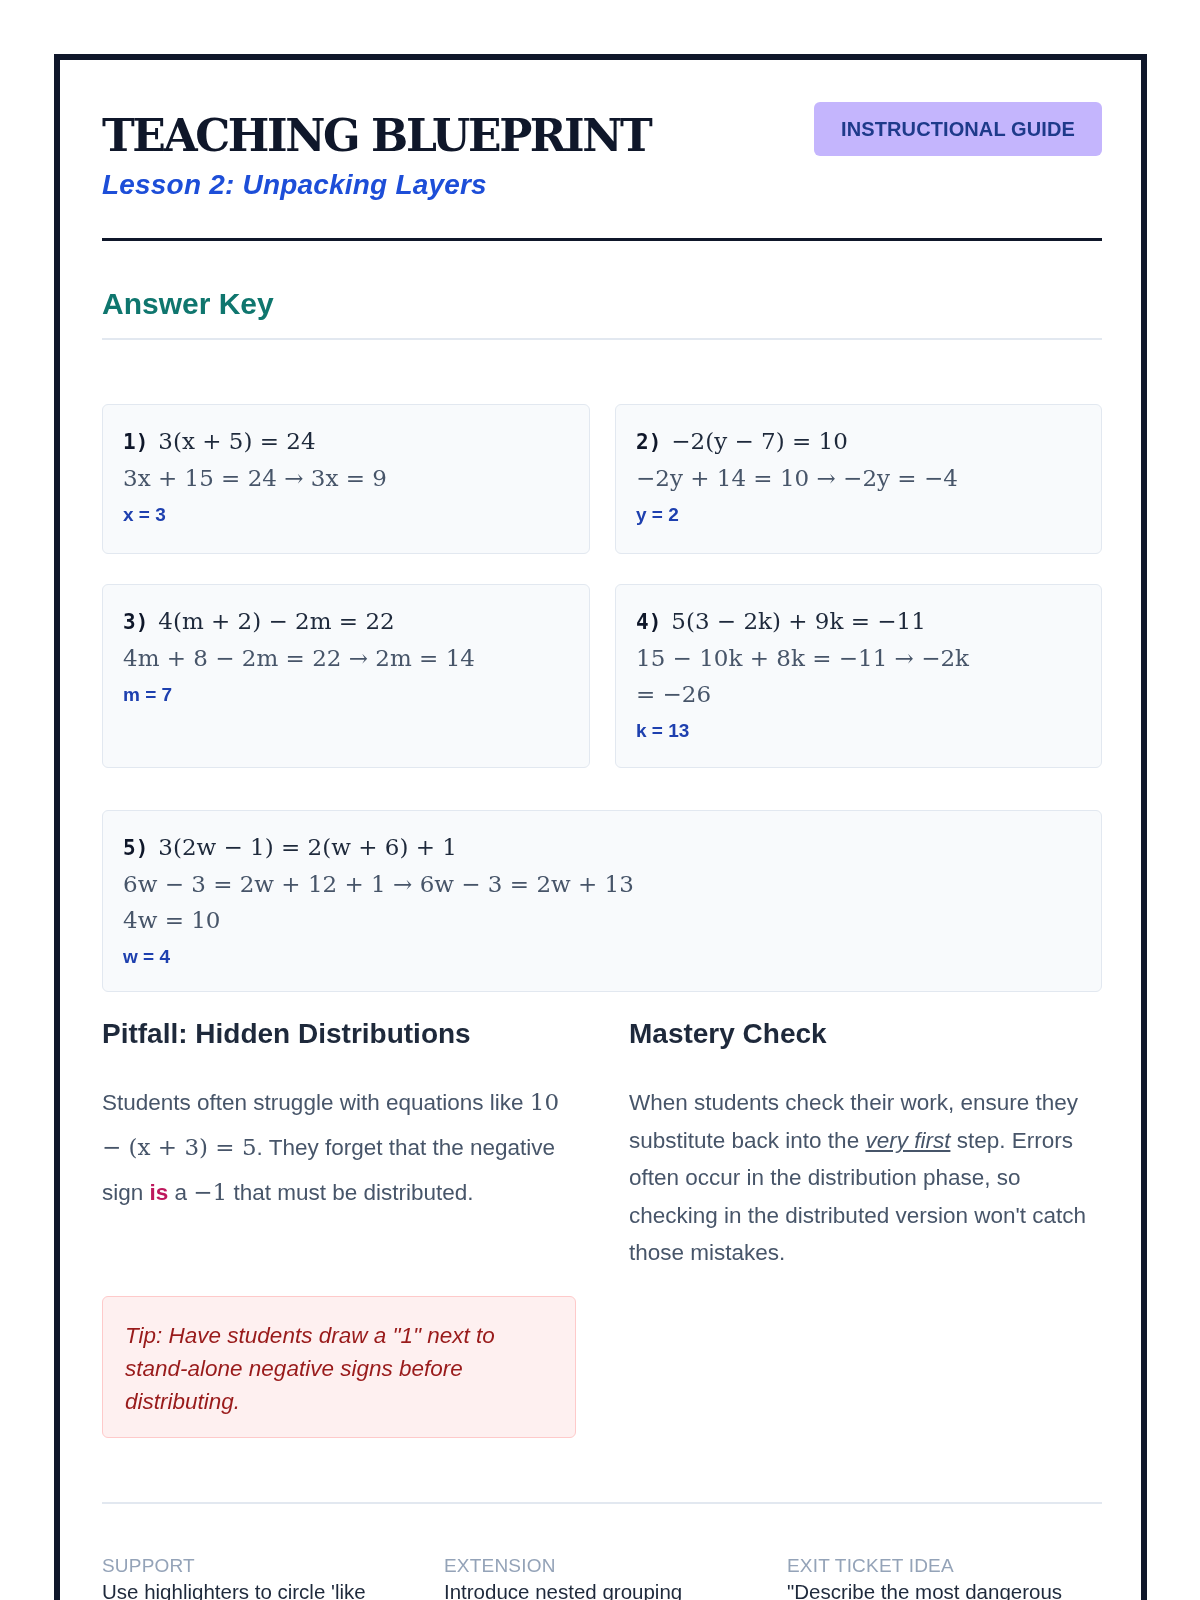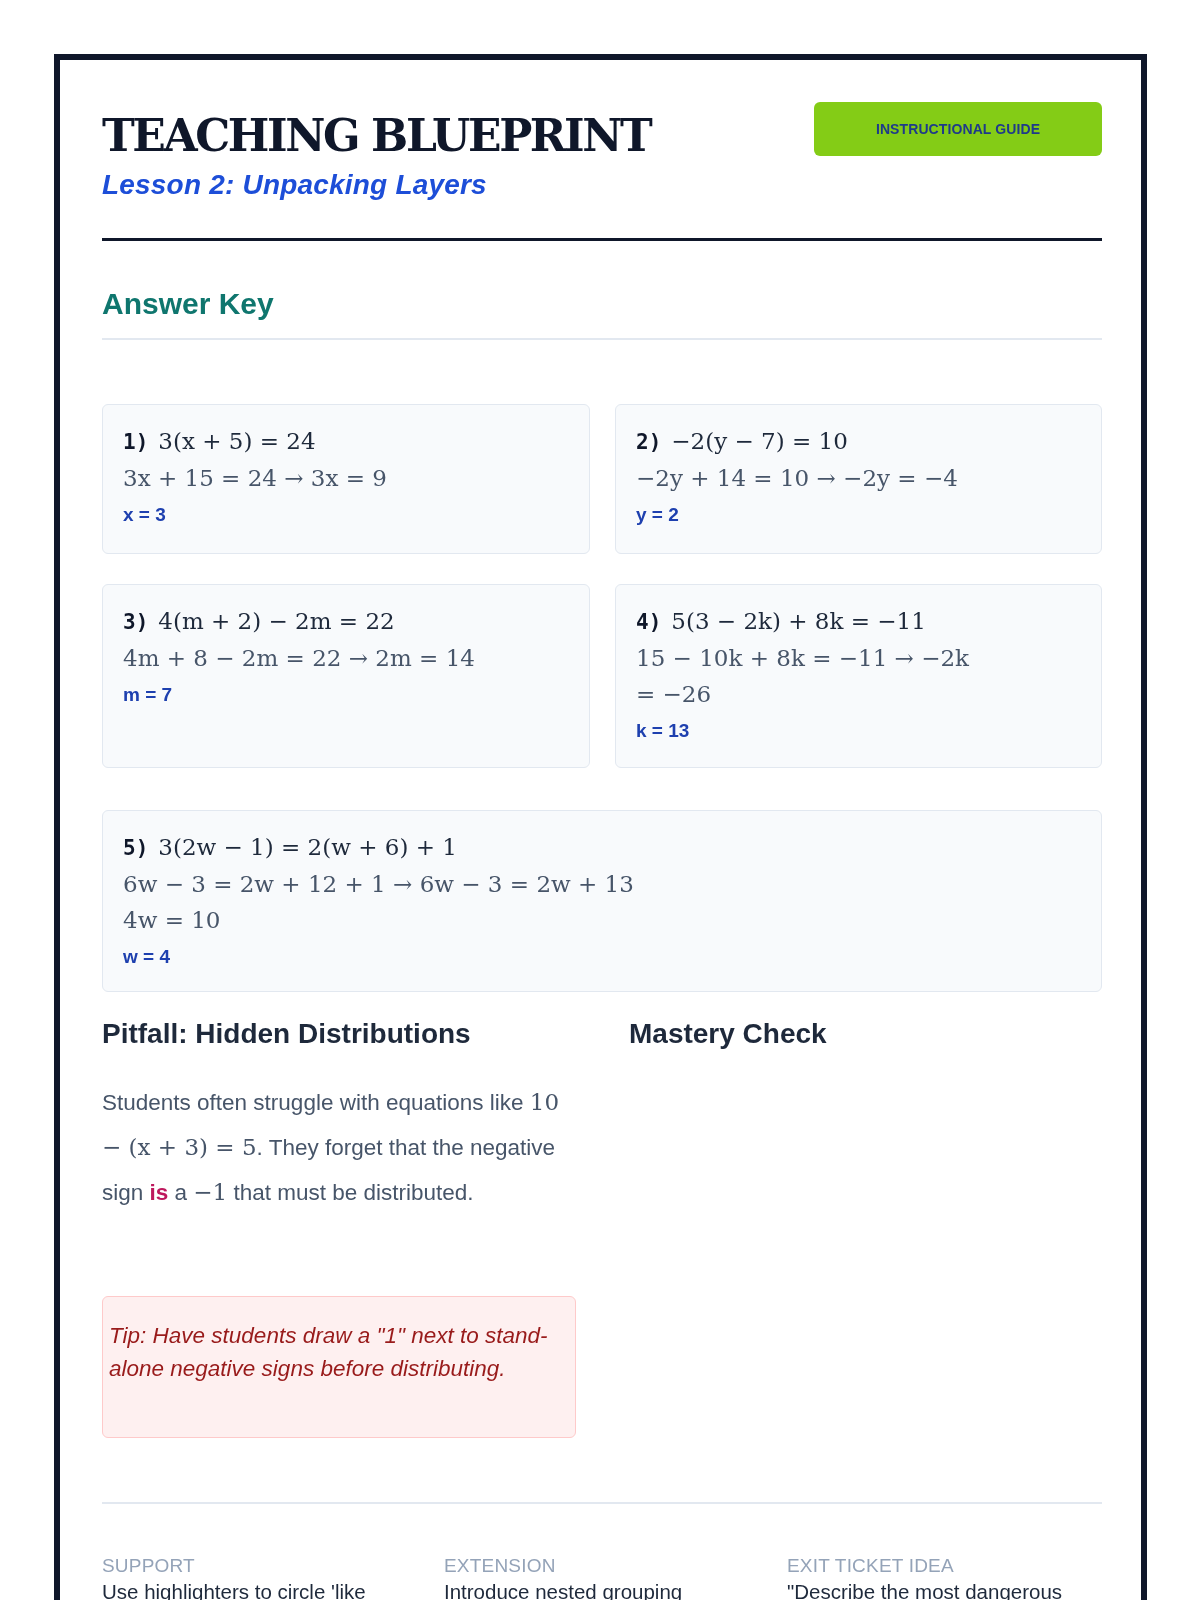--- a/index.html
+++ b/index.html
@@ -19,22 +19,22 @@
       font-family: "DejaVu Serif", "Liberation Serif", serif; font-weight: bold;
       font-size: 44px; letter-spacing: -2.4px; color: #0f172a; line-height: 52px;
     }
     .subtitle {
       position: absolute; left: 0; top: 108px;
       font-style: italic; font-weight: bold; font-size: 28px; color: #1d4ed8;
       line-height: 34px; letter-spacing: 0.2px;
     }
     .badge {
       position: absolute; right: 0; top: 42px; width: 288px; height: 54px;
-      background: #84cc16; border-radius: 6px;
-      color: #1e3a8a; font-weight: bold; font-size: 14px;
+      background: #c4b5fd; border-radius: 6px;
+      color: #1e3a8a; font-weight: bold; font-size: 20px;
       display: flex; align-items: center; justify-content: center; letter-spacing: 0.1px;
     }
     .header-rule { position: absolute; left: 0; top: 178px; width: 1000px; height: 3px; background: #0f172a; }
 
     
     .section-title {
       position: absolute; left: 0; top: 226px;
       font-weight: bold; font-size: 30px; color: #0f766e; line-height: 36px;
     }
     .section-rule { position: absolute; left: 0; top: 278px; width: 1000px; height: 2px; background: #e2e8f0; }
@@ -62,21 +62,21 @@
     .para { position: absolute; top: 1020px; font-size: 22.5px; color: #475569; }
     #pitfall-para { left: 0; width: 480px; line-height: 45px; }
     #pitfall-para .math { font-family: "DejaVu Serif", "Liberation Serif", serif; font-size: 23px; }
     #pitfall-para b { color: #be185d; }
     #mastery-para { left: 527px; width: 470px; line-height: 37.5px; top: 1024px; }
     #mastery-para u { font-style: italic; }
 
     .tip {
       position: absolute; left: 0; top: 1236px; width: 474px; height: 142px;
       background: #fef0f0; border: 1.5px solid #fecaca; border-radius: 6px;
-      padding: 22px 6px; font-style: italic; font-size: 22.5px; line-height: 33px; color: #991b1b;
+      padding: 22px 22px; font-style: italic; font-size: 22.5px; line-height: 33px; color: #991b1b;
     }
 
     .footer-rule { position: absolute; left: 0; top: 1442px; width: 1000px; height: 2px; background: #e2e8f0; }
     .foot-col { position: absolute; top: 1494px; width: 320px; }
     .foot-label { font-weight: normal; font-size: 19px; color: #94a3b8; line-height: 24px; letter-spacing: 0.2px; }
     .foot-text { font-size: 20.5px; color: #1e293b; line-height: 28px; white-space: nowrap; }
     #foot-support { left: 0; }
     #foot-extension { left: 342px; }
     #foot-exit { left: 685px; }
   </style>
@@ -108,39 +108,40 @@
       <div class="answer">y = 2</div>
     </div>
 
     <div class="card" id="card3">
       <div class="line first"><span class="num">3)</span><span>4(m + 2) − 2m = 22</span></div>
       <div class="line">4m + 8 − 2m = 22 → 2m = 14</div>
       <div class="answer">m = 7</div>
     </div>
 
     <div class="card" id="card4">
-      <div class="line first"><span class="num">4)</span><span>5(3 − 2k) + 8k = −11</span></div>
+      <div class="line first"><span class="num">4)</span><span>5(3 − 2k) + 9k = −11</span></div>
       <div class="line">15 − 10k + 8k = −11 → −2k</div>
       <div class="line">= −26</div>
       <div class="answer">k = 13</div>
     </div>
 
     <div class="card" id="card5">
       <div class="line first"><span class="num">5)</span><span>3(2w − 1) = 2(w + 6) + 1</span></div>
       <div class="line">6w − 3 = 2w + 12 + 1 → 6w − 3 = 2w + 13</div>
       <div class="line">4w = 10</div>
       <div class="answer">w = 4</div>
     </div>
 
     <h3 class="col-title" id="pitfall-title">Pitfall: Hidden Distributions</h3>
     <p class="para" id="pitfall-para"><span>Students often struggle with equations like</span> <span class="math">10 − (x + 3) = 5</span><span>. They forget that the negative sign </span><b>is</b><span> a </span><span class="math">−1</span><span> that must be distributed.</span></p>
 
     <div class="tip">Tip: Have students draw a "1" next to stand-alone negative signs before distributing.</div>
 
     <h3 class="col-title" id="mastery-title">Mastery Check</h3>
+    <p class="para" id="mastery-para"><span>When students check their work, ensure they substitute back into the </span><u>very first</u><span> step. Errors often occur in the distribution phase, so checking in the distributed version won't catch those mistakes.</span></p>
 
     <div class="footer-rule"></div>
 
     <div class="foot-col" id="foot-support">
       <div class="foot-label">SUPPORT</div>
       <div class="foot-text">Use highlighters to circle 'like</div>
     </div>
     <div class="foot-col" id="foot-extension">
       <div class="foot-label">EXTENSION</div>
       <div class="foot-text">Introduce nested grouping</div>

